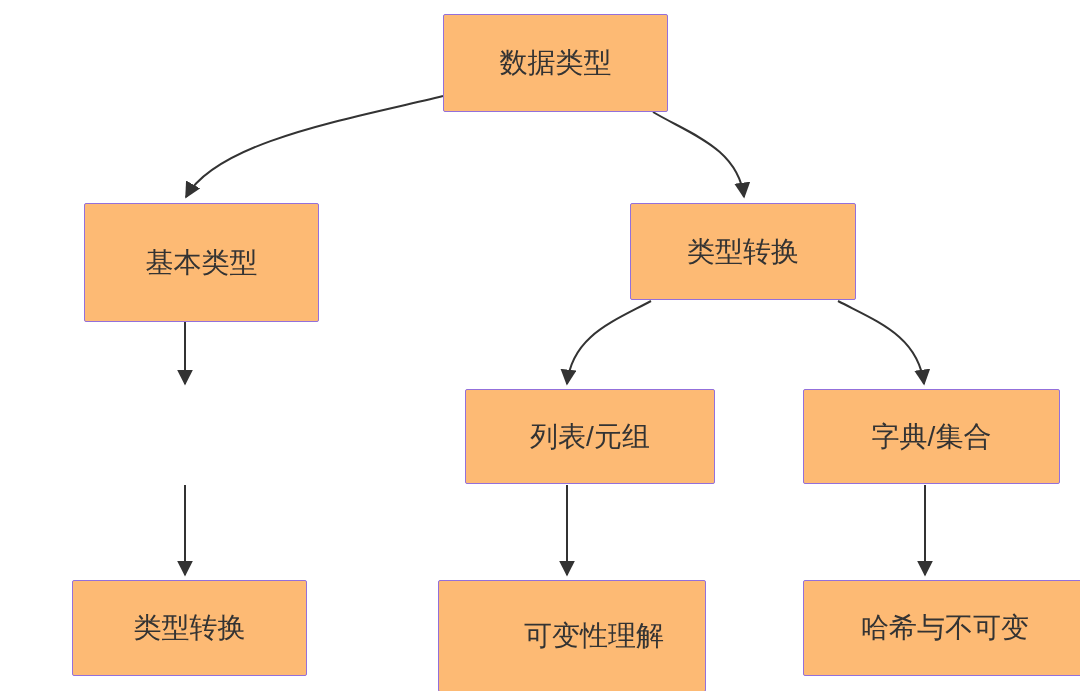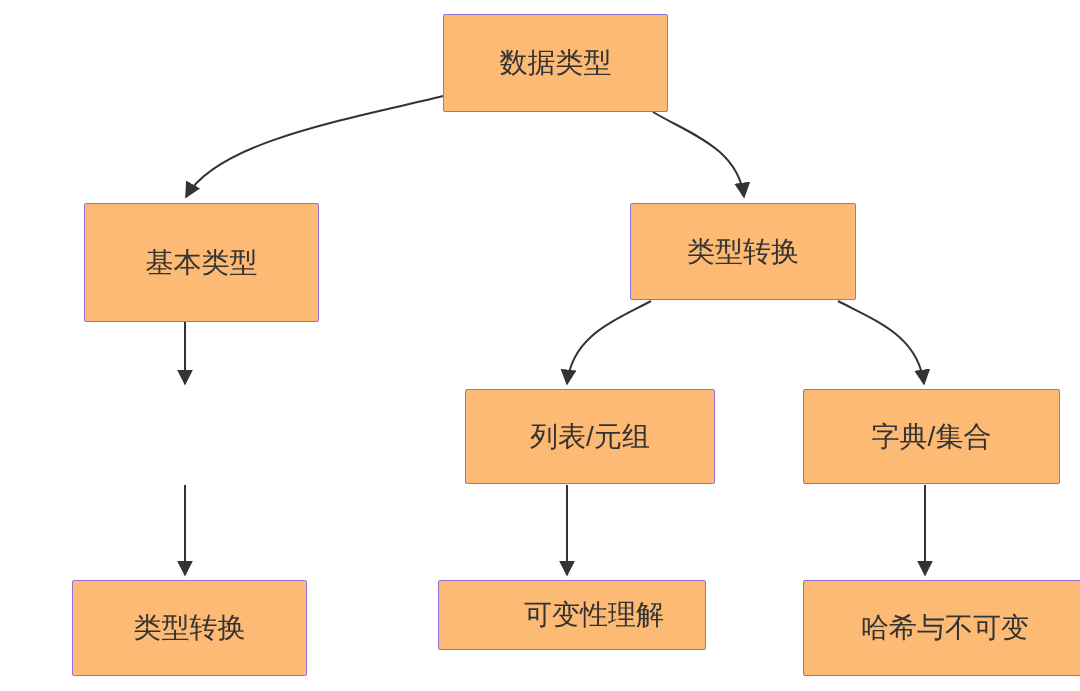--- a/index.html
+++ b/index.html
@@ -38,21 +38,21 @@
     white-space: nowrap;
   }
   
   .n-root        { left: 443px; top: 14px;  width: 225px; height: 98px; }
   .n-basic       { left: 84px;  top: 203px; width: 235px; height: 119px; }
   .n-composite   { left: 630px; top: 203px; width: 226px; height: 97px; }
   .n-scalar      { left: 15px;  top: 389px; width: 343px; height: 95px; }
   .n-list-tuple  { left: 445px; top: 389px; width: 250px; height: 95px; margin-left: 20px; }
   .n-dict-set    { left: 803px; top: 389px; width: 257px; height: 95px; }
   .n-conversion  { left: 72px;  top: 580px; width: 235px; height: 96px; }
-  .n-mutability  { left: 438px; top: 580px; width: 268px; height: 70px; padding-left: 44px; }
+  .n-mutability  { left: 438px; top: 580px; width: 268px; height: 112px; padding-left: 44px; }
   .n-hash        { left: 803px; top: 580px; width: 284px; height: 96px; }
 </style>
 </head>
 <body>
 
 <div class="canvas">
 
   <svg class="edges" viewBox="0 0 1080 691" xmlns="http://www.w3.org/2000/svg">
     <defs>
       <marker id="arrowhead" viewBox="0 0 10 10" refX="9" refY="5" markerWidth="8" markerHeight="8" orient="auto">

